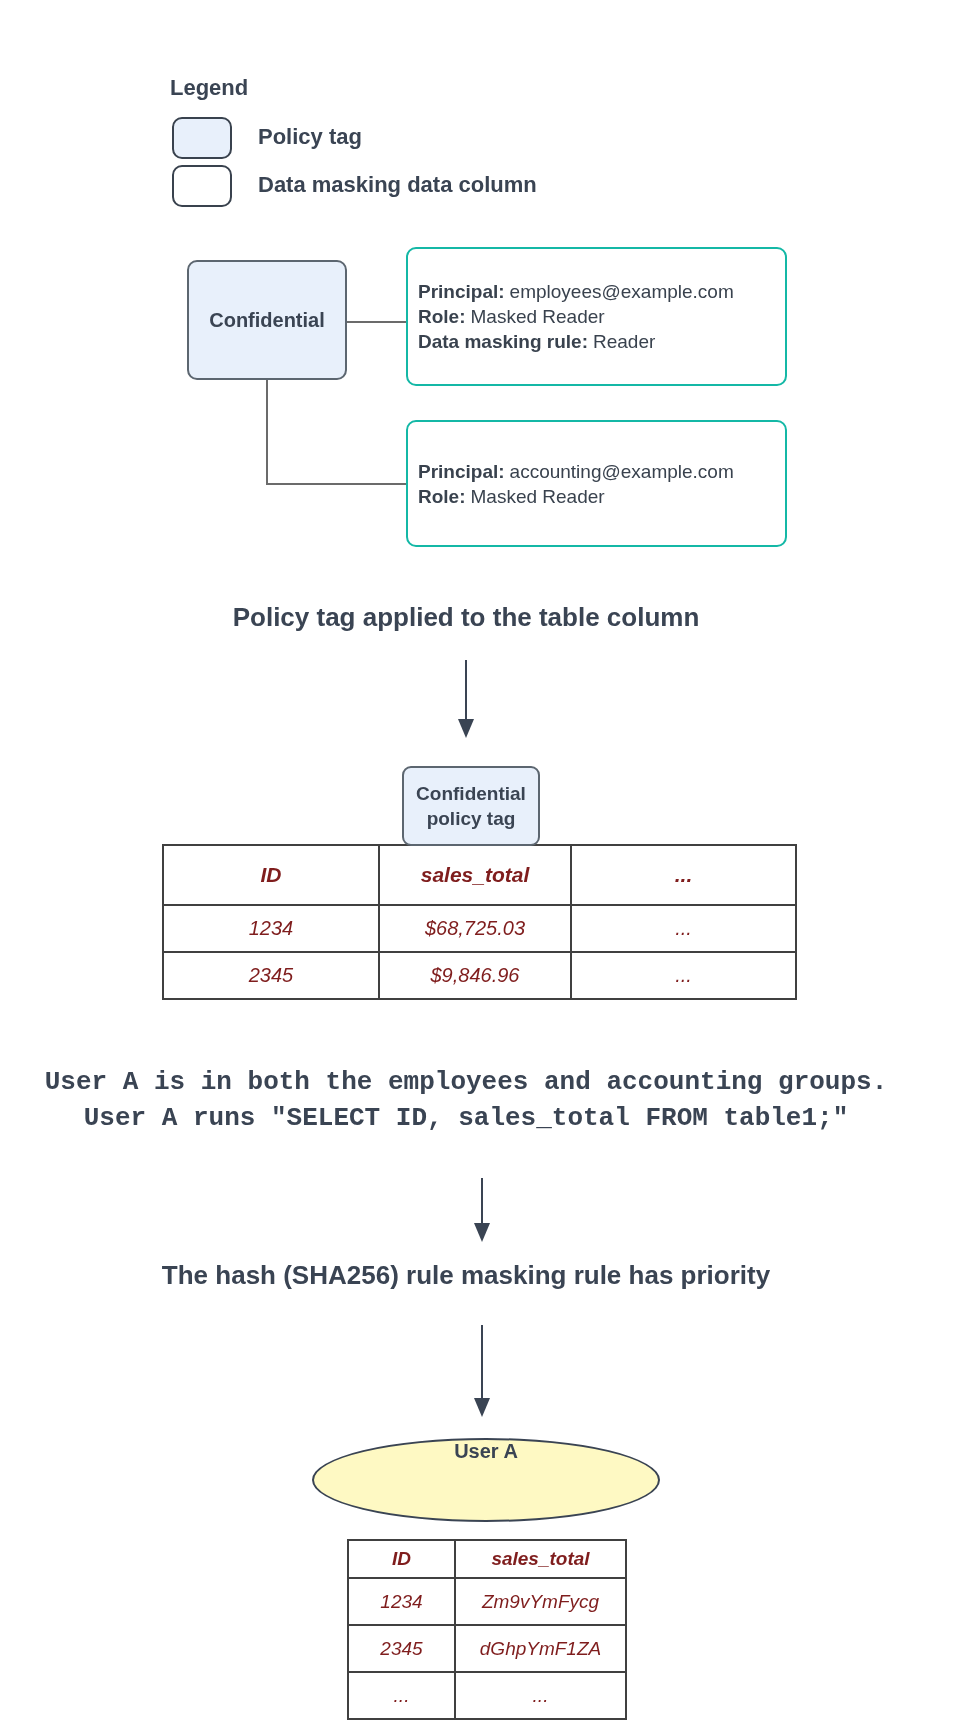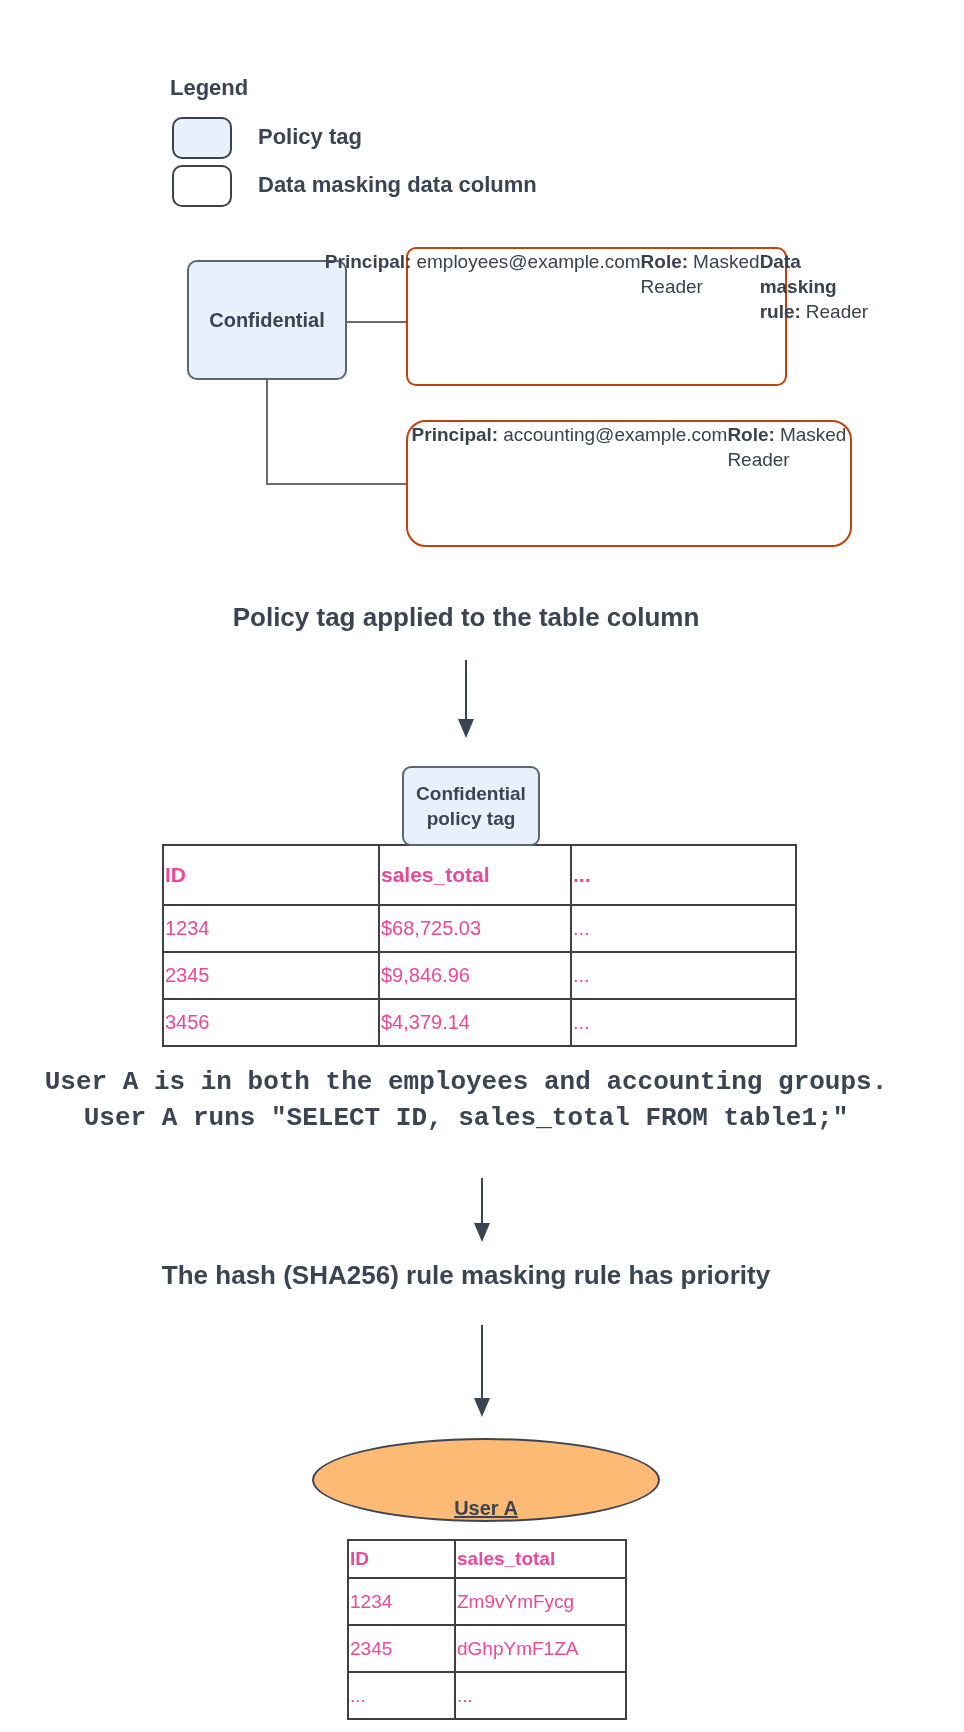--- a/index.html
+++ b/index.html
@@ -23,22 +23,22 @@
 
   
   .node{
     box-sizing:border-box;border:2px solid #5c6670;border-radius:10px;
     display:flex;align-items:center;justify-content:center;text-align:center;
   }
   .node.blue{background:#e8f0fb;}
   .conf-label{font-size:20px;font-weight:700;color:#3a4453;}
 
   .policy-box{
-    box-sizing:border-box;border:2px solid #c2410c;border-radius:10px;background:#fff;
-    display:flex;flex-direction:row;justify-content:center;
+    box-sizing:border-box;border:2px solid #14b8a6;border-radius:10px;background:#fff;
+    display:flex;flex-direction:column;justify-content:center;
     padding:0 10px;font-size:19px;line-height:25px;color:#39424e;text-align:left;
   }
   .policy-box .lbl{font-weight:700;margin-right:5px;}
 
   
   .conn-h{border-top:2px solid #6b6b6b;height:0;}
   .conn-elbow{border-left:2px solid #6b6b6b;border-bottom:2px solid #6b6b6b;box-sizing:border-box;}
 
   
   .arrow{display:flex;flex-direction:column;align-items:center;}
@@ -55,33 +55,33 @@
   
   .callout{
     box-sizing:border-box;background:#e8f0fb;border:2px solid #5c6670;border-radius:9px;
     display:flex;flex-direction:column;align-items:center;justify-content:center;
     font-size:19px;font-weight:700;line-height:25px;color:#3a4453;z-index:2;text-align:center;
   }
 
   
   table.dtable{border-collapse:collapse;table-layout:fixed;background:#fff;}
   table.dtable th,table.dtable td{
-    border:2px solid #404040;text-align:left;vertical-align:middle;
-    color:#ec4899;overflow:hidden;
+    border:2px solid #404040;text-align:center;vertical-align:middle;
+    color:#7f1d1d;overflow:hidden;font-style:italic;
   }
   #source-table th{height:56px;font-size:21px;font-weight:700;}
   #source-table td{height:43px;font-size:20px;}
   #masked-table th{height:34px;font-size:19px;font-weight:700;}
   #masked-table td{height:43px;font-size:19px;}
 
   
   .ellipse{
-    box-sizing:border-box;border:2px solid #3a4453;border-radius:50%;background:#fdba74;
-    display:flex;align-items:flex-end;justify-content:center;
-    font-size:20px;font-weight:700;color:#3a4453;text-decoration:underline;
+    box-sizing:border-box;border:2px solid #3a4453;border-radius:50%;background:#fef9c3;
+    display:flex;align-items:flex-start;justify-content:center;
+    font-size:20px;font-weight:700;color:#3a4453;
   }
 </style>
 </head>
 <body>
 
 <div id="canvas">
 
   <div class="abs legend-title" style="left:170px;top:55px;">Legend</div>
 
   <div class="abs swatch blue" style="left:172px;top:97px;"></div>
@@ -102,21 +102,21 @@
       <span class="lbl">Principal:</span><span>employees@example.com</span>
     </div>
     <div>
       <span class="lbl">Role:</span><span>Masked Reader</span>
     </div>
     <div>
       <span class="lbl">Data masking rule:</span><span>Reader</span>
     </div>
   </div>
 
-  <div class="abs policy-box" style="left:406px;top:400px;width:446px;height:127px;border-radius:20px;">
+  <div class="abs policy-box" style="left:406px;top:400px;width:381px;height:127px;">
     <div>
       <span class="lbl">Principal:</span><span>accounting@example.com</span>
     </div>
     <div>
       <span class="lbl">Role:</span><span>Masked Reader</span>
     </div>
   </div>
 
   <div class="abs heading" style="left:0;top:582px;">Policy tag applied to the table column</div>
 
@@ -145,25 +145,20 @@
     <tr>
       <td>1234</td>
       <td>$68,725.03</td>
       <td>...</td>
     </tr>
     <tr>
       <td>2345</td>
       <td>$9,846.96</td>
       <td>...</td>
     </tr>
-    <tr>
-      <td>3456</td>
-      <td>$4,379.14</td>
-      <td>...</td>
-    </tr>
   </tbody>
     </table>
 
   <div class="abs heading" style="left:0;top:1044px;line-height:36px;font-family:Liberation Mono, monospace;">
     <div>User A is in both the employees and accounting groups.</div>
     <div>User A runs "SELECT ID, sales_total FROM table1;"</div>
   </div>
 
   <div class="abs arrow" style="left:472px;top:1158px;width:20px;height:64px;">
     <div class="shaft"></div>

